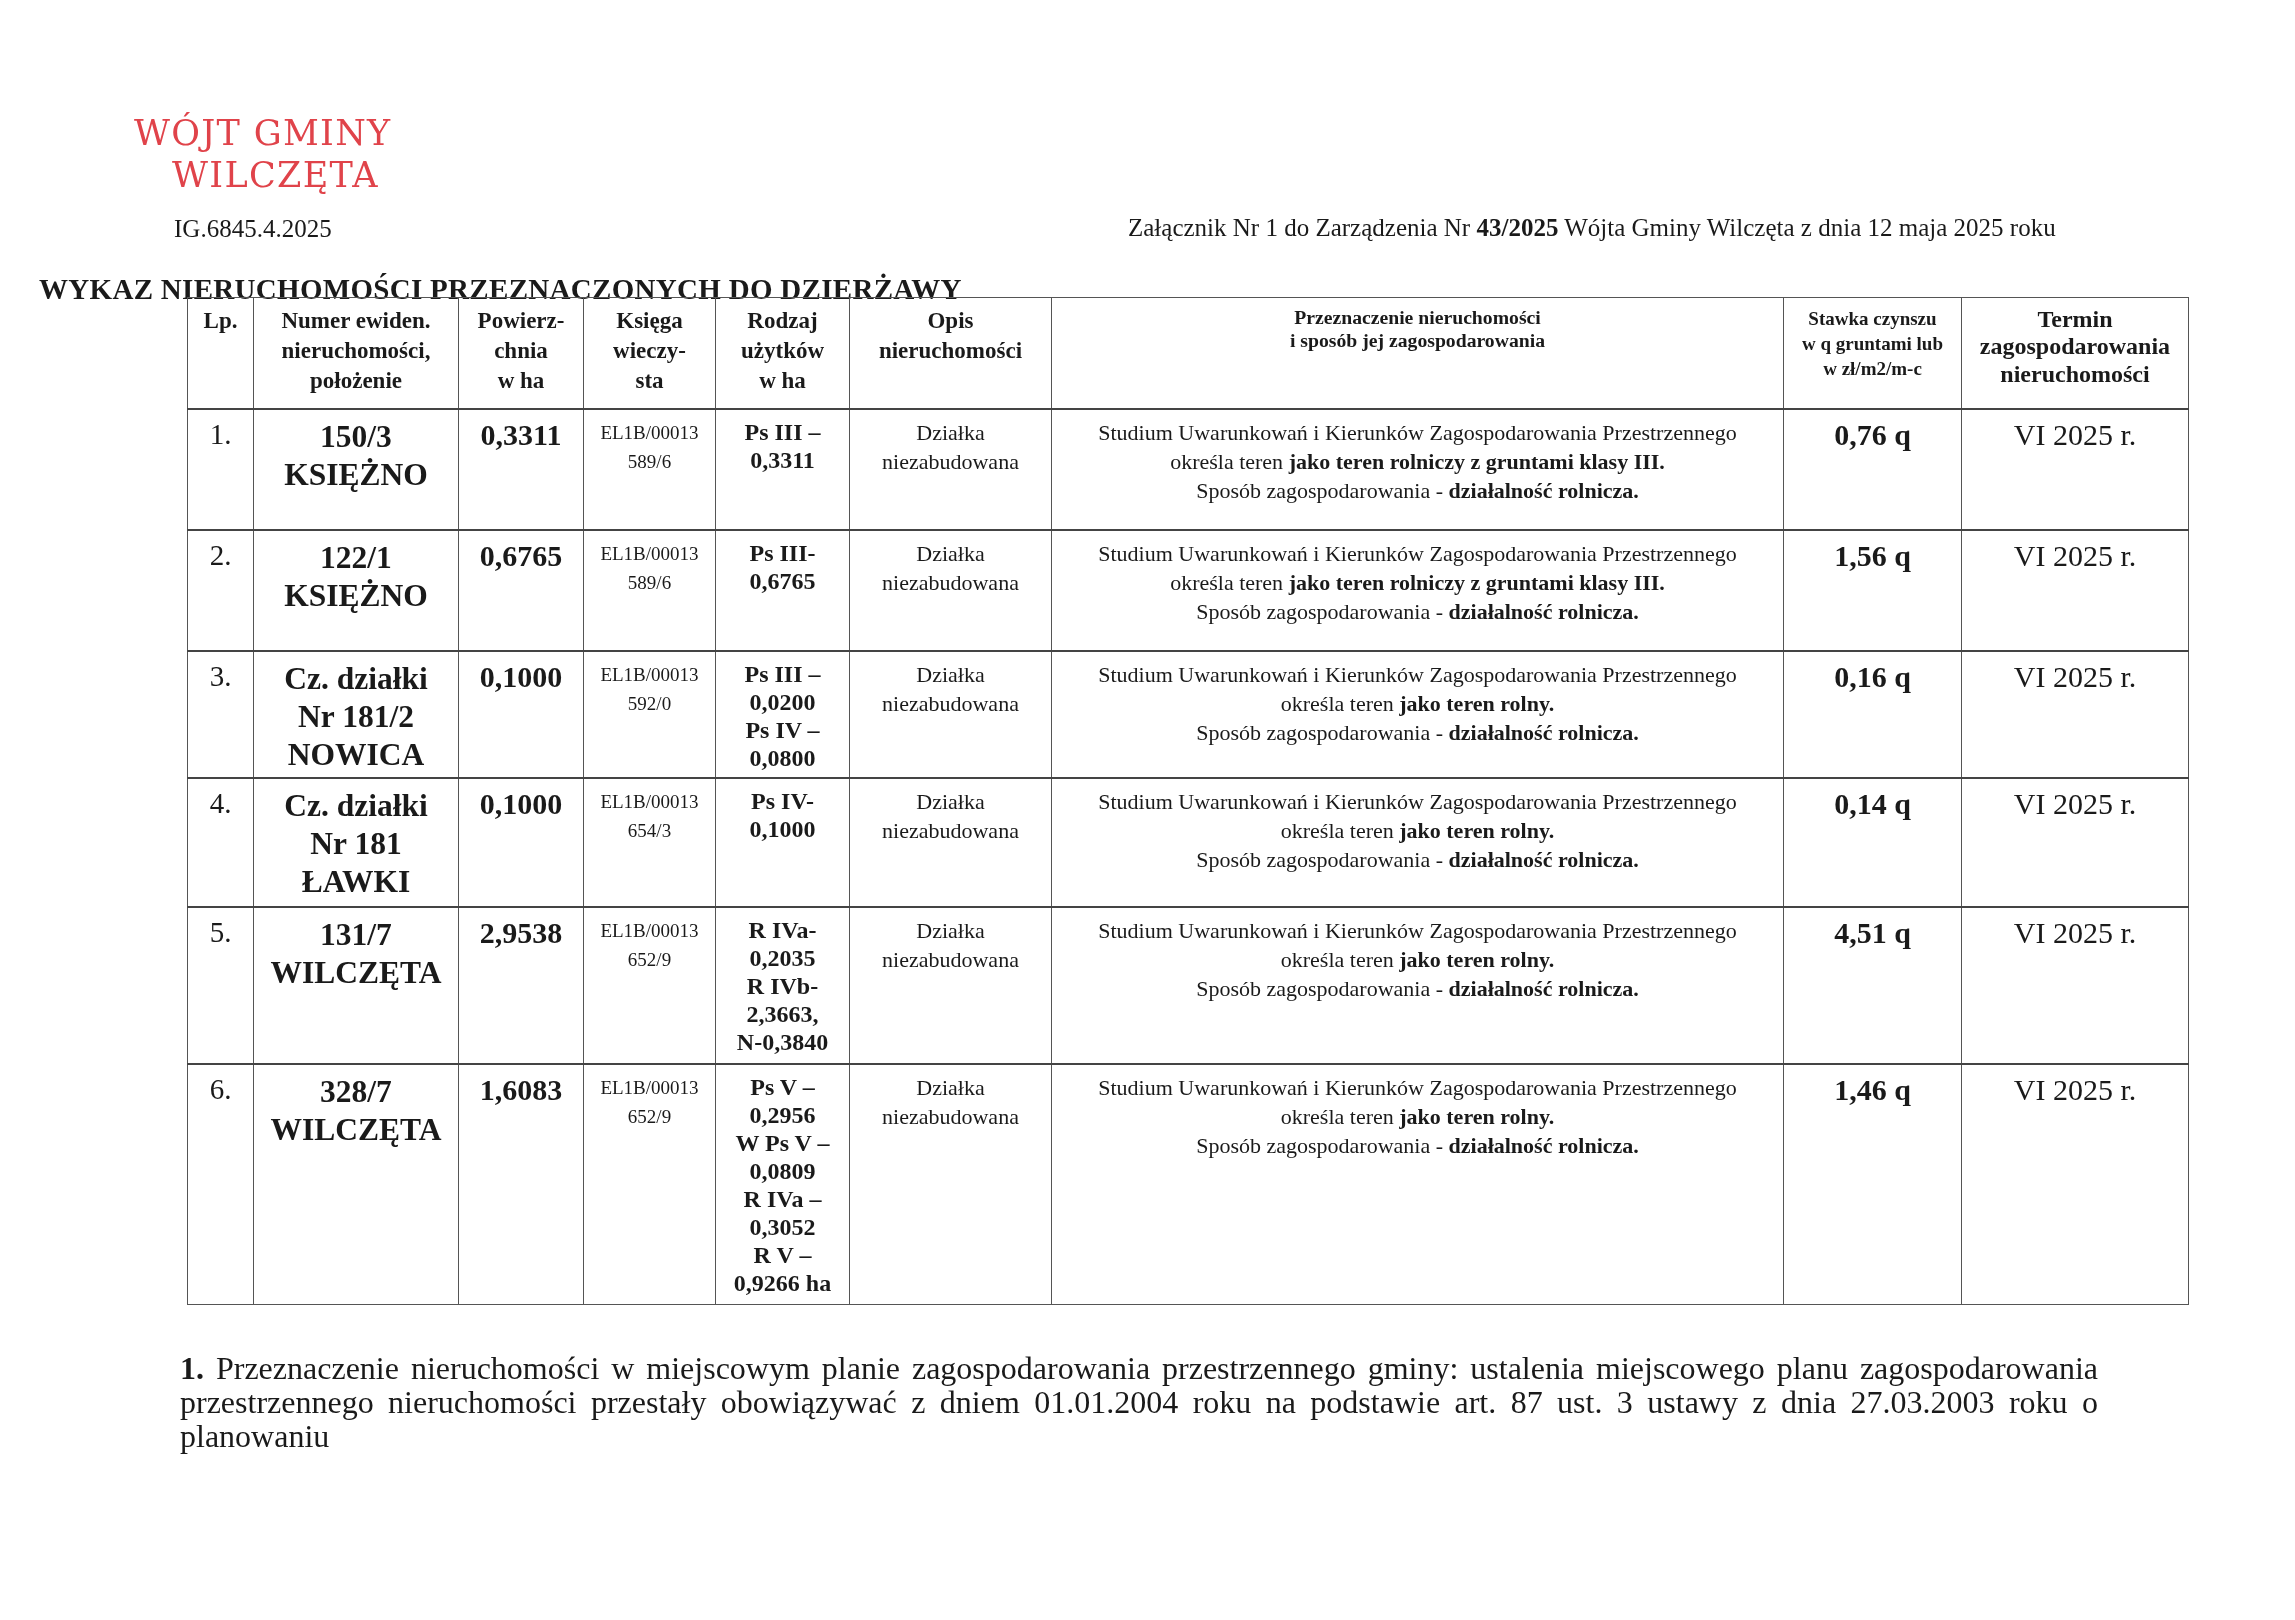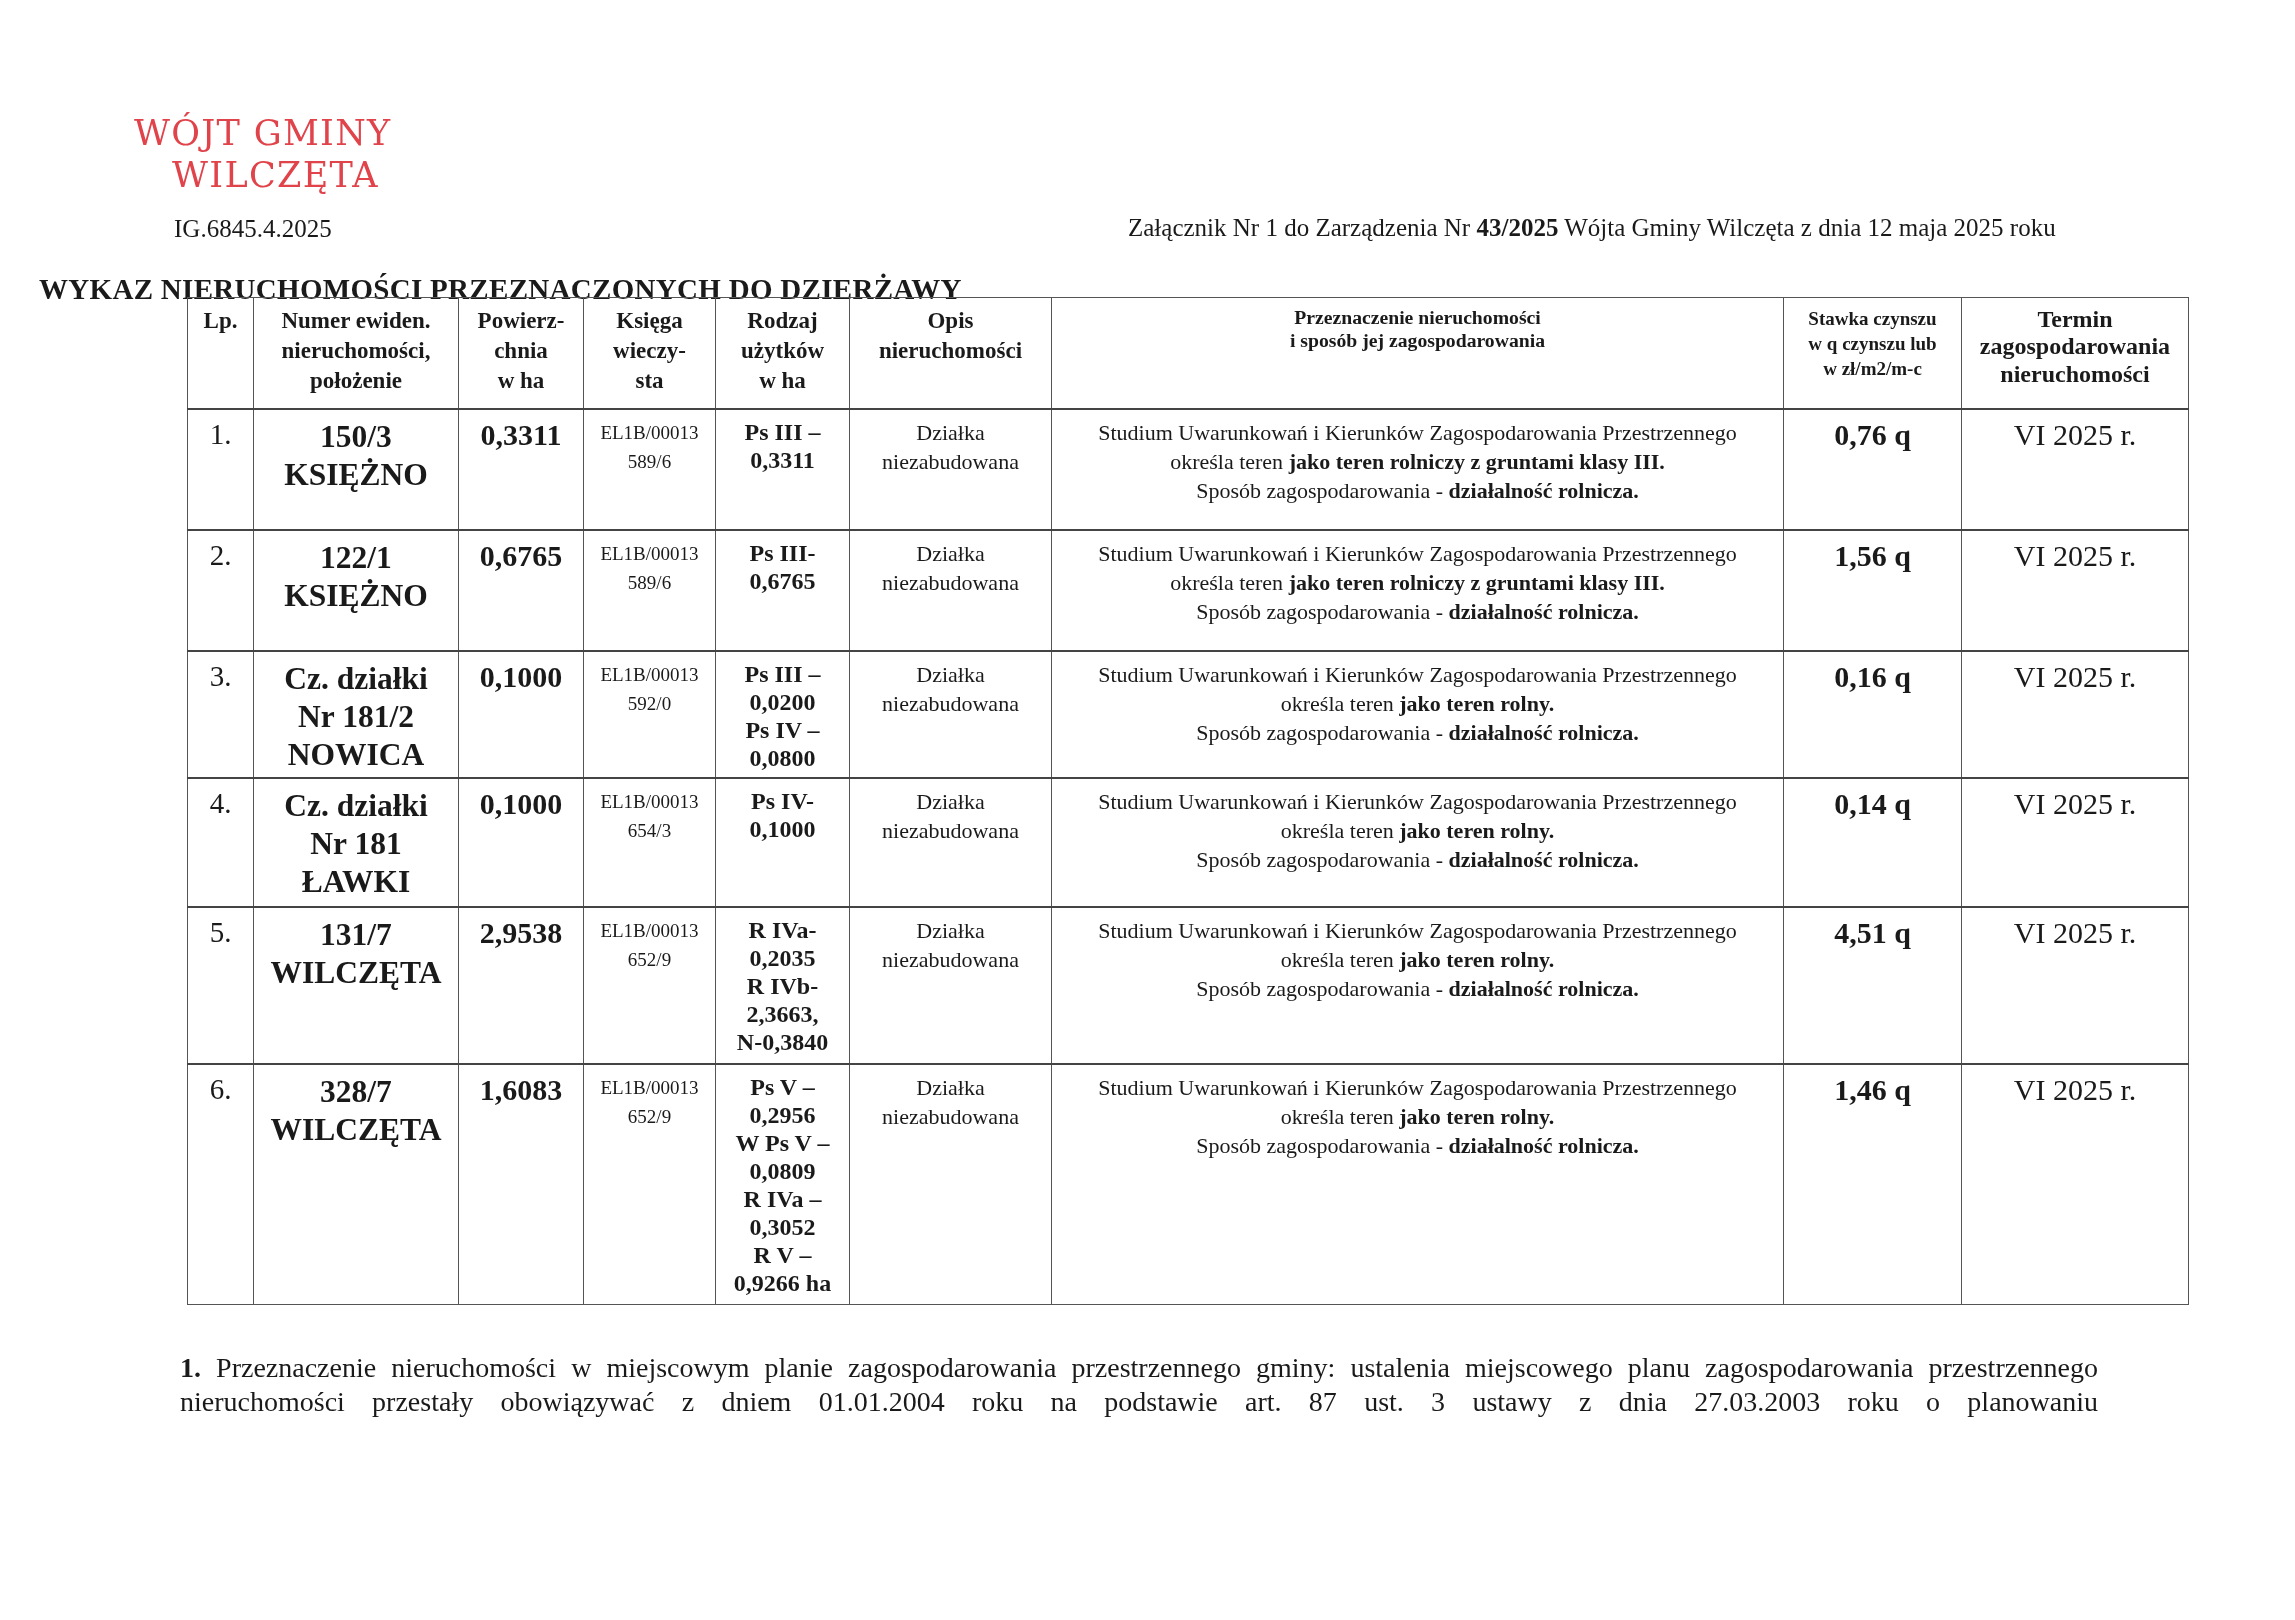--- a/index.html
+++ b/index.html
@@ -27,21 +27,21 @@
   .pow { font-size: 30px; font-weight: bold; }
   .kw { font-size: 19px; line-height: 29px; }
   .rodzaj { font-size: 24px; font-weight: bold; line-height: 28px; }
   .opis { font-size: 22px; line-height: 29px; }
   .przezn { font-size: 22px; line-height: 29px; }
   .przezn b { font-weight: bold; }
   .stawka { font-size: 30px; font-weight: bold; }
   .termin { font-size: 30px; }
   .line { display: block; }
   .footnote { position: absolute; left: 180px; top: 1351px; width: 1918px;
-              font-size: 28px; line-height: 34px; text-align: justify; text-align-last: justify; font-family: Liberation Serif, serif; }
+              font-size: 32px; line-height: 34px; text-align: justify; text-align-last: justify; font-family: Liberation Serif, serif; }
   .footnote .num { font-weight: bold; }
 </style>
 </head>
 <body>
 
 <div class="stamp">
   <span>WÓJT GMINY</span>
   <span class="l2">WILCZĘTA</span>
 </div>
 
@@ -91,21 +91,21 @@
       <th>
         <span class="line">Opis</span>
         <span class="line">nieruchomości</span>
       </th>
       <th class="small">
         <span class="line">Przeznaczenie nieruchomości</span>
         <span class="line">i sposób jej zagospodarowania</span>
       </th>
       <th class="smaller">
         <span class="line">Stawka czynszu</span>
-        <span class="line">w q czynszu lub</span>
+        <span class="line">w q gruntami lub</span>
         <span class="line">w zł/m2/m-c</span>
       </th>
       <th class="smaller" style="font-size:24px;line-height:27.5px;">
         <span class="line">Termin</span>
         <span class="line">zagospodarowania</span>
         <span class="line">nieruchomości</span>
       </th>
     </tr>
   </thead>
   <tbody id="table-body">

